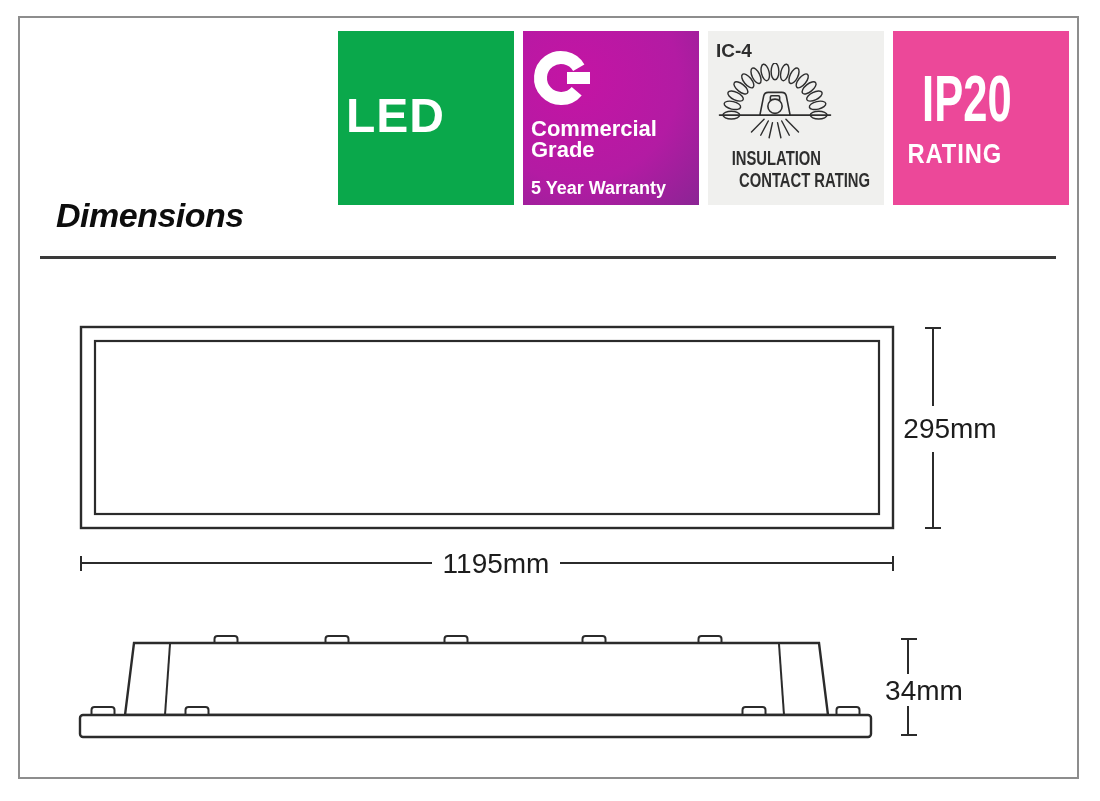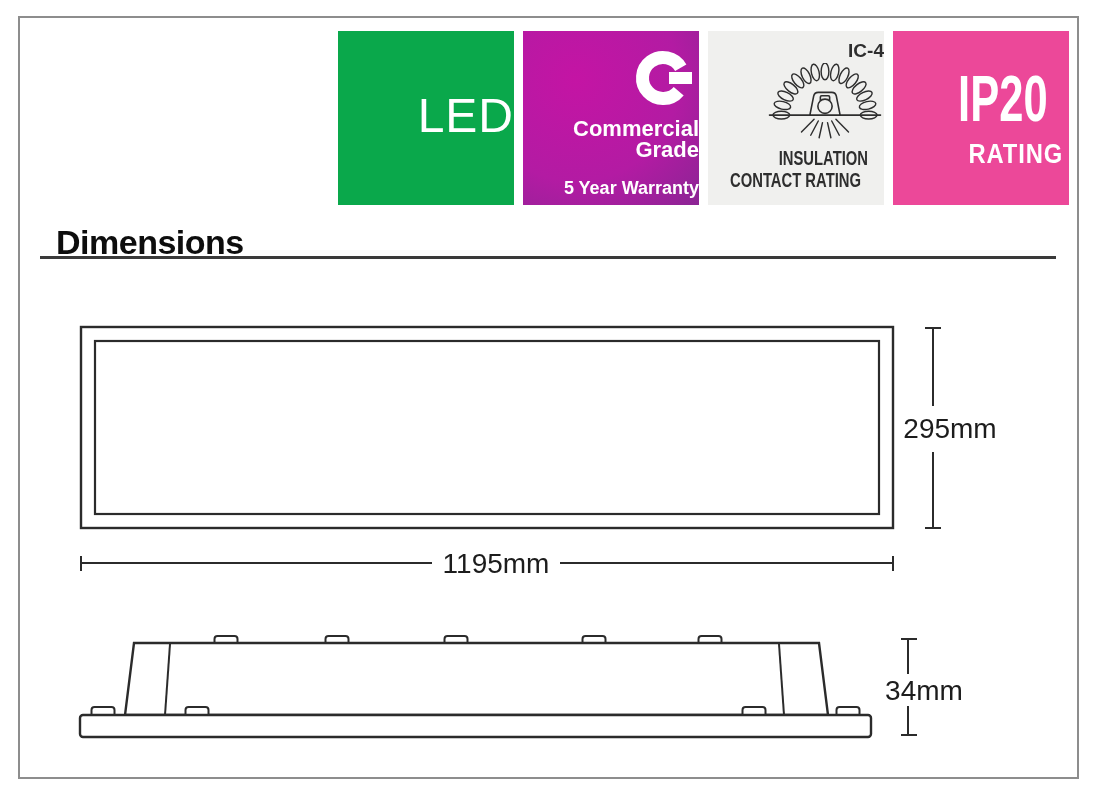--- a/index.html
+++ b/index.html
@@ -6,39 +6,39 @@
   body{
     width:1100px;height:801px;position:relative;background:#ffffff;
     font-family:"Liberation Sans", sans-serif;overflow:hidden;
   }
   .frame{
     position:absolute;left:18px;top:16px;width:1061px;height:763px;
     border:2px solid #8d8d8d;box-sizing:border-box;background:#ffffff;
   }
   
   .badges{position:absolute;left:338px;top:31px;display:flex;gap:9px;}
-  .badge{width:176px;height:174px;box-sizing:border-box;display:flex;flex-direction:column;align-items:flex-end;}
+  .badge{width:176px;height:174px;box-sizing:border-box;display:flex;flex-direction:column;align-items:flex-start;padding-left:8px;}
   .badge-led{background:#0aa84b;justify-content:center;}
-  .badge-led .led-text{color:#fff;font-weight:normal;font-size:48px;letter-spacing:1px;margin-top:-6px;margin-left:41px;}
+  .badge-led .led-text{color:#fff;font-weight:bold;font-size:48px;letter-spacing:1px;margin-top:-6px;}
   .badge-commercial{background:radial-gradient(130% 130% at 30% 28%, #c414a4 0%, #b31ba3 45%, #6f2b8a 100%);}
   .badge-commercial .g-logo{margin-top:14px;}
   .commercial-line{color:#fff;font-weight:bold;font-size:22px;line-height:21px;}
   .commercial-line.first{margin-top:7px;}
   .warranty-line{color:#fff;font-weight:bold;font-size:18px;margin-top:18px;}
   .badge-ic{background:#f0f0ee;}
   .ic-rating{color:#2e2e2e;font-weight:bold;font-size:19px;margin-top:9px;}
   .ic-line{color:#2e2e2e;font-weight:bold;font-size:20px;line-height:22px;transform:scaleX(0.74);transform-origin:center;white-space:nowrap;}
   .ic-icon-svg{margin-top:1px;}
   .badge-ip{background:#ec4899;}
   .ip-code{color:#fff;font-weight:bold;font-size:64px;line-height:64px;margin-top:36px;transform:scaleX(0.68);transform-origin:center;}
   .ip-label{color:#fff;font-weight:bold;font-size:27px;line-height:27px;margin-top:10px;letter-spacing:1px;transform:scaleX(0.88);transform-origin:center;}
   
   .section-title{
-    position:absolute;left:56px;top:222px;font-size:34px;font-weight:bold;
-    color:#0d0d0d;line-height:40px;letter-spacing:-0.5px;
+    position:absolute;left:56px;top:195px;font-size:34px;font-weight:bold;
+    color:#0d0d0d;line-height:40px;letter-spacing:-0.5px;font-style:italic;
   }
   .section-rule{position:absolute;left:40px;top:256px;width:1016px;height:2.5px;background:#3a3a3a;}
   
   .drawing-svg{position:absolute;left:0;top:0;}
   .dim-text{font-family:"Liberation Sans", sans-serif;font-size:28px;fill:#1c1c1c;}
 </style>
 </head>
 <body>
 
 <div class="frame"></div>

